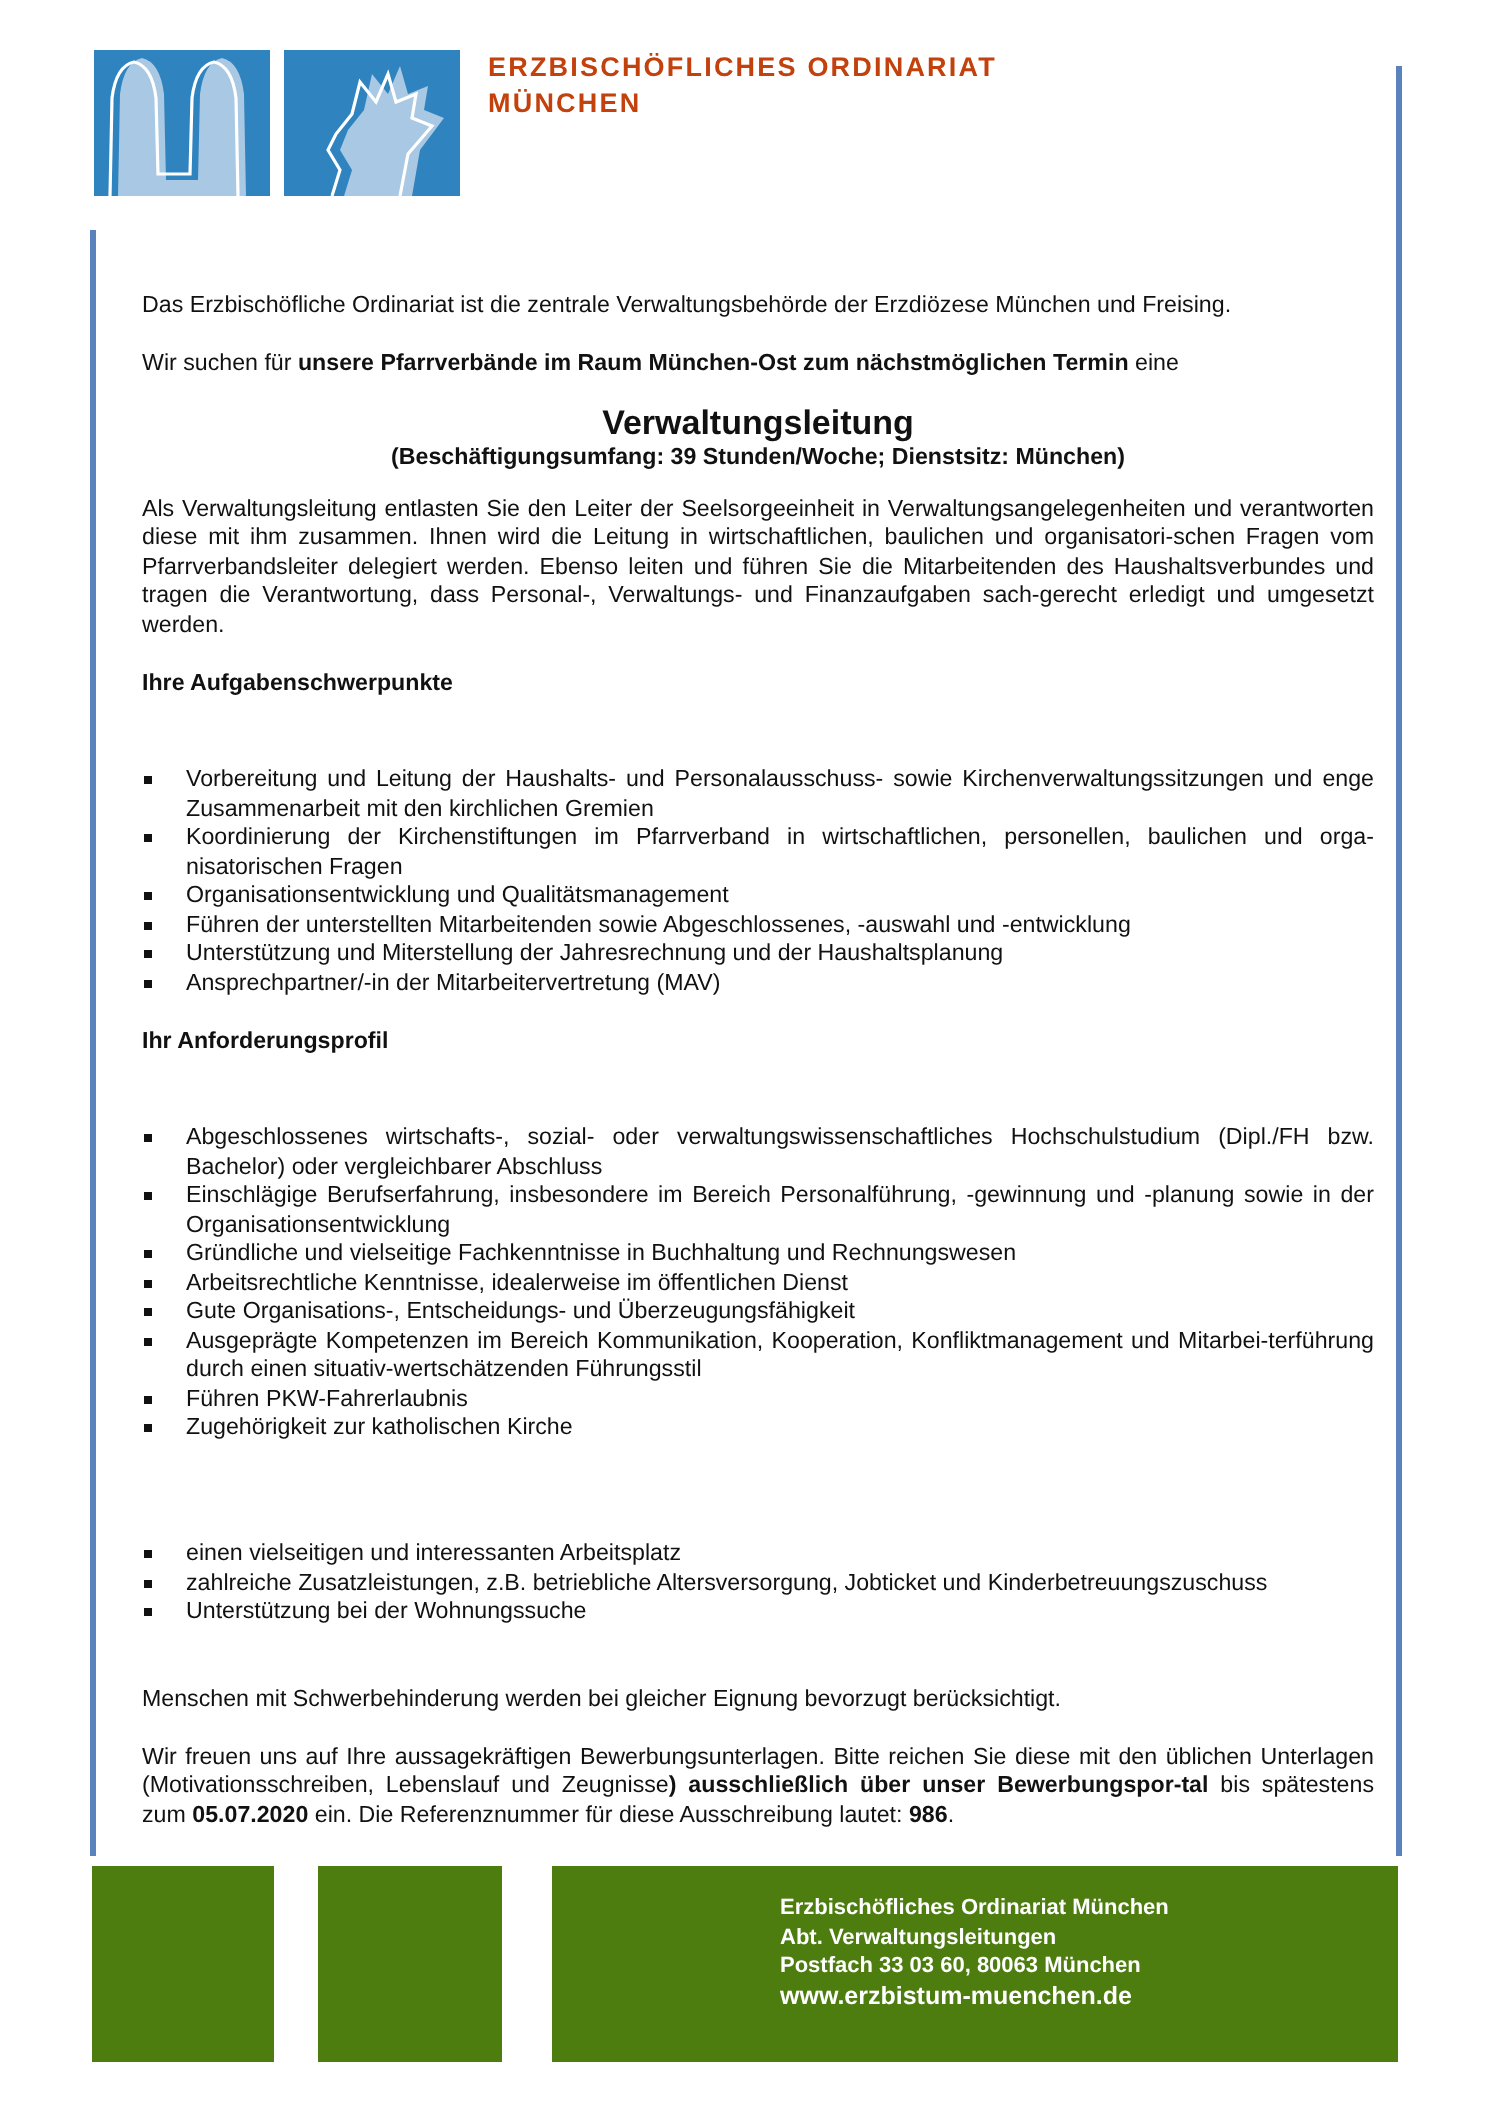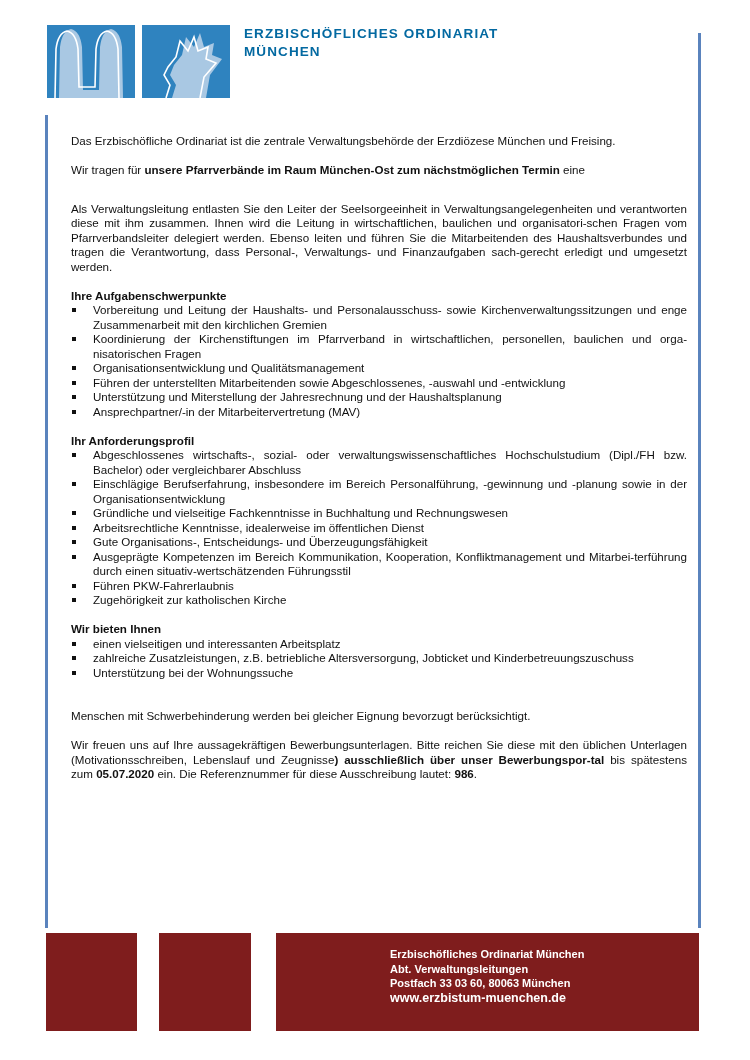--- a/index.html
+++ b/index.html
@@ -4,41 +4,41 @@
 <style>
   * { margin: 0; padding: 0; box-sizing: border-box; }
   html, body { width: 750px; height: 1060px; background: #ffffff; overflow: hidden; }
   body { position: relative; font-family: "Liberation Sans", sans-serif; color: #111; }
 
   .logo-box { position: absolute; top: 25px; width: 88px; height: 73px; background: #2f83bf; overflow: hidden; }
   #logo-left { left: 47px; }
   #logo-right { left: 142px; }
   .logo-box svg { width: 100%; height: 100%; display: block; }
 
-  .org-title { position: absolute; left: 244px; top: 25px; color: #0369a1; font-weight: bold; font-size: 13.5px; letter-spacing: 1.1px; line-height: 18px; }
+  .org-title { position: absolute; left: 244px; top: 25px; color: #c2410c; font-weight: bold; font-size: 13.5px; letter-spacing: 1.1px; line-height: 18px; }
 
   .vline { position: absolute; width: 3px; background: #5a83bd; }
   #vline-right-top { left: 698px; top: 33px; height: 895px; }
   #vline-left { left: 45px; top: 115px; height: 813px; }
 
-  .content { position: absolute; left: 71px; top: 134px; width: 616px; font-size: 11.6px; line-height: 14.5px; }
+  .content { position: absolute; left: 71px; top: 146px; width: 616px; font-size: 11.6px; line-height: 14.5px; }
   .content p { text-align: justify; }
   .gap { height: 14.5px; }
   .b { font-weight: bold; }
 
   .title-block { text-align: center; margin-top: 0; }
   .title-main { font-size: 17px; font-weight: bold; line-height: 20px; }
   .title-sub { font-size: 11.6px; font-weight: bold; line-height: 14px; }
 
   .section-head { font-weight: bold; }
-  ul.bullets { list-style: none; }
+  ul.bullets { list-style: none; margin-top: 34px; }
   ul.bullets li { position: relative; padding-left: 22px; text-align: justify; }
   ul.bullets li::before { content: ""; position: absolute; left: 1px; top: 5px; width: 4px; height: 4px; background: #111; }
 
-  .footer-box { position: absolute; top: 933px; height: 98px; background: #7f1d1d; }
+  .footer-box { position: absolute; top: 933px; height: 98px; background: #4d7c0f; }
   #footer-box-1 { left: 46px; width: 91px; }
   #footer-box-2 { left: 159px; width: 92px; }
   #footer-box-3 { left: 276px; width: 423px; }
   .footer-text { position: absolute; left: 114px; top: 14px; color: #ffffff; font-weight: bold; font-size: 11px; line-height: 14.5px; }
   .footer-text .web { font-size: 12.5px; }
 </style>
 </head>
 <body>
 
 <div class="logo-box" id="logo-left">
@@ -58,23 +58,25 @@
   <div>ERZBISCHÖFLICHES ORDINARIAT</div>
   <div>MÜNCHEN</div>
 </div>
 
 <div class="vline" id="vline-right-top"></div>
 <div class="vline" id="vline-left"></div>
 
 <div class="content">
   <p>Das Erzbischöfliche Ordinariat ist die zentrale Verwaltungsbehörde der Erzdiözese München und Freising.</p>
   <div class="gap"></div>
-  <p><span>Wir tragen für </span><span class="b">unsere Pfarrverbände im Raum München-Ost zum nächstmöglichen Termin</span><span> eine</span></p>
+  <p><span>Wir suchen für </span><span class="b">unsere Pfarrverbände im Raum München-Ost zum nächstmöglichen Termin</span><span> eine</span></p>
 
   <div class="title-block" style="margin-top:12px;">
+    <div class="title-main">Verwaltungsleitung</div>
+    <div class="title-sub">(Beschäftigungsumfang: 39 Stunden/Woche; Dienstsitz: München)</div>
   </div>
   <div style="height:12px"></div>
   <p>Als Verwaltungsleitung entlasten Sie den Leiter der Seelsorgeeinheit in Verwaltungsangelegenheiten und verantworten diese mit ihm zusammen. Ihnen wird die Leitung in wirtschaftlichen, baulichen und organisatori-schen Fragen vom Pfarrverbandsleiter delegiert werden. Ebenso leiten und führen Sie die Mitarbeitenden des Haushaltsverbundes und tragen die Verantwortung, dass Personal-, Verwaltungs- und Finanzaufgaben sach-gerecht erledigt und umgesetzt werden.</p>
   <div class="gap"></div>
 
   <div>
     <div class="section-head">Ihre Aufgabenschwerpunkte</div>
     <ul class="bullets">
       <li>Vorbereitung und Leitung der Haushalts- und Personalausschuss- sowie Kirchenverwaltungssitzungen und enge Zusammenarbeit mit den kirchlichen Gremien</li>
       <li>Koordinierung der Kirchenstiftungen im Pfarrverband in wirtschaftlichen, personellen, baulichen und orga-nisatorischen Fragen</li>
@@ -95,21 +97,20 @@
       <li>Arbeitsrechtliche Kenntnisse, idealerweise im öffentlichen Dienst</li>
       <li>Gute Organisations-, Entscheidungs- und Überzeugungsfähigkeit</li>
       <li>Ausgeprägte Kompetenzen im Bereich Kommunikation, Kooperation, Konfliktmanagement und Mitarbei-terführung durch einen situativ-wertschätzenden Führungsstil</li>
       <li>Führen PKW-Fahrerlaubnis</li>
       <li>Zugehörigkeit zur katholischen Kirche</li>
     </ul>
   </div>
   <div class="gap"></div>
 
   <div>
-    <div class="section-head">Wir bieten Ihnen</div>
     <ul class="bullets">
       <li>einen vielseitigen und interessanten Arbeitsplatz</li>
       <li>zahlreiche Zusatzleistungen, z.B. betriebliche Altersversorgung, Jobticket und Kinderbetreuungszuschuss</li>
       <li>Unterstützung bei der Wohnungssuche</li>
     </ul>
   </div>
   <div class="gap"></div>
 
   <div class="gap"></div>
   <p>Menschen mit Schwerbehinderung werden bei gleicher Eignung bevorzugt berücksichtigt.</p>

